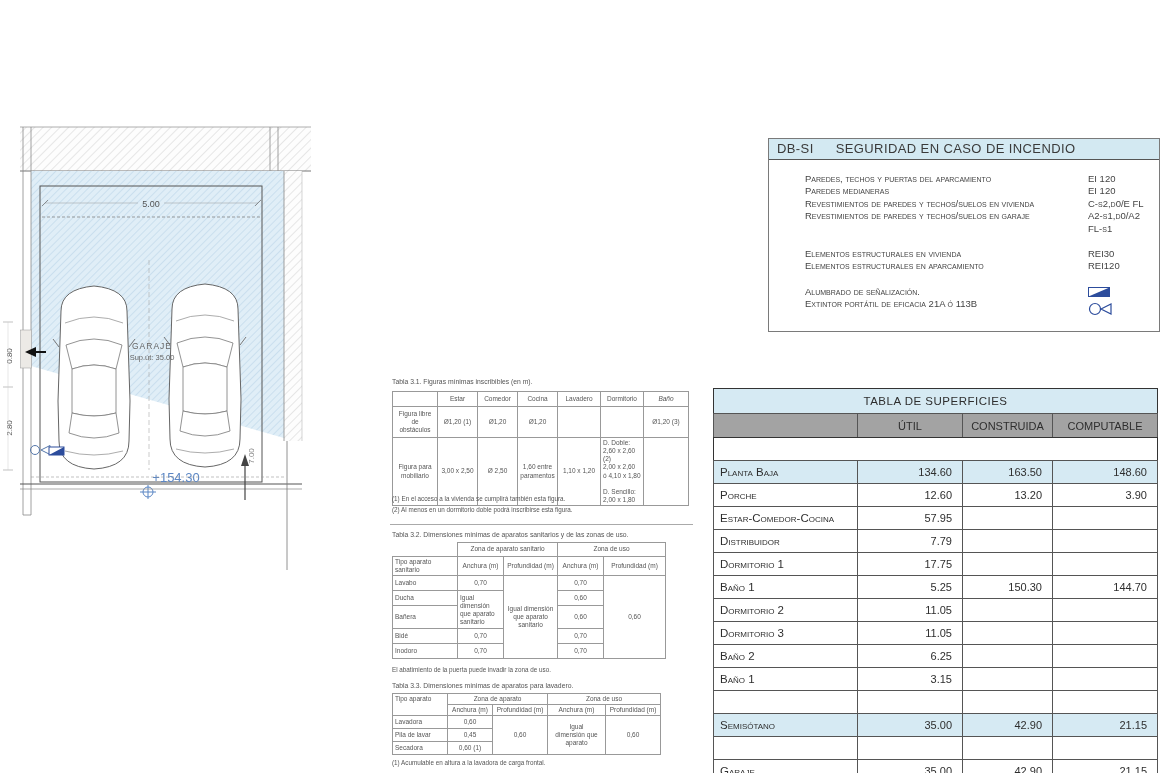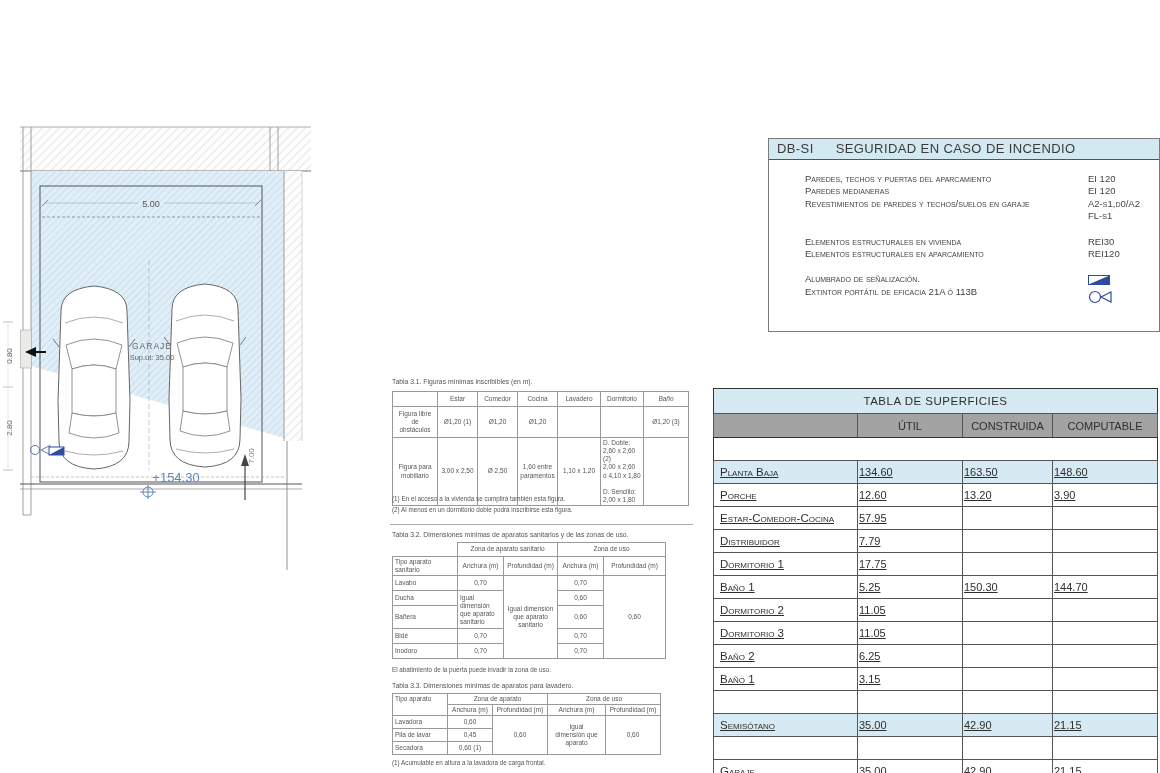--- a/index.html
+++ b/index.html
@@ -26,23 +26,23 @@
   .surf{position:absolute;left:713px;top:388px;width:444px;}
   .surf table{border-collapse:collapse;table-layout:fixed;width:444px;border:1.5px solid #333;}
   .surf col.c0{width:144px}.surf col.c1{width:105px}.surf col.c2{width:90px}.surf col.c3{width:105px}
   .surf td,.surf th{font-weight:normal;font-size:11px;color:#2e2e2e;overflow:hidden;white-space:nowrap;}
   .surf .title-row td{height:22px;background:#d6eaf3;text-align:center;font-size:11.5px;
         letter-spacing:.5px;border-bottom:1px solid #555;}
   .surf .head-row td{height:21px;background:#a3a3a3;text-align:center;border:1px solid #555;
         border-bottom:1.5px solid #333;}
   .surf .spacer-plain td{height:20px;border:none;border-bottom:1px solid #555;}
   .surf .spacer-cols td{height:20px;border:1px solid #555;}
-  .surf .data td{height:20px;border:1px solid #555;text-decoration:underline;}
+  .surf .data td{height:20px;border:1px solid #555;}
   .surf td.lbl{padding-left:6px;text-align:left;font-variant:small-caps;font-size:11.5px;}
-  .surf td.num{padding-right:10px;text-align:left;}
+  .surf td.num{padding-right:10px;text-align:right;}
   .surf tr.hl td{background:#d6eaf3;}
 
   
   .mid{position:absolute;left:390px;top:375px;width:305px;height:398px;font-size:6.5px;color:#555;}
   .mid .abs{position:absolute;left:2px;}
   .mid table{border-collapse:collapse;table-layout:fixed;}
   .mid td{border:1px solid #999;text-align:center;vertical-align:middle;
           padding:1px 2px;line-height:1.25;white-space:pre-line;overflow:hidden;}
   .mid .tt{font-size:6.8px;color:#555;}
   .mid .fn{font-size:6.3px;color:#555;}
@@ -178,20 +178,24 @@
     <span class="code">DB-SI</span><span>SEGURIDAD EN CASO DE INCENDIO</span>
   </div>
   <div class="dbsi-body">
     <div class="dbsi-row">
       <span class="lbl">Paredes, techos y puertas del aparcamiento</span>
       <span class="val">EI 120</span>
     </div>
     <div class="dbsi-row">
       <span class="lbl">Paredes medianeras</span>
       <span class="val">EI 120</span>
+    </div>
+    <div class="dbsi-row">
+      <span class="lbl">Revestimientos de paredes y techos/suelos en vivienda</span>
+      <span class="val">C-s2,d0/E FL</span>
     </div>
     <div class="dbsi-row">
       <span class="lbl">Revestimientos de paredes y techos/suelos en garaje</span>
       <span class="val">A2-s1,d0/A2 FL-s1</span>
     </div>
     <div class="dbsi-gap"></div>
     <div class="dbsi-row">
       <span class="lbl">Elementos estructurales en vivienda</span>
       <span class="val">REI30</span>
     </div>

